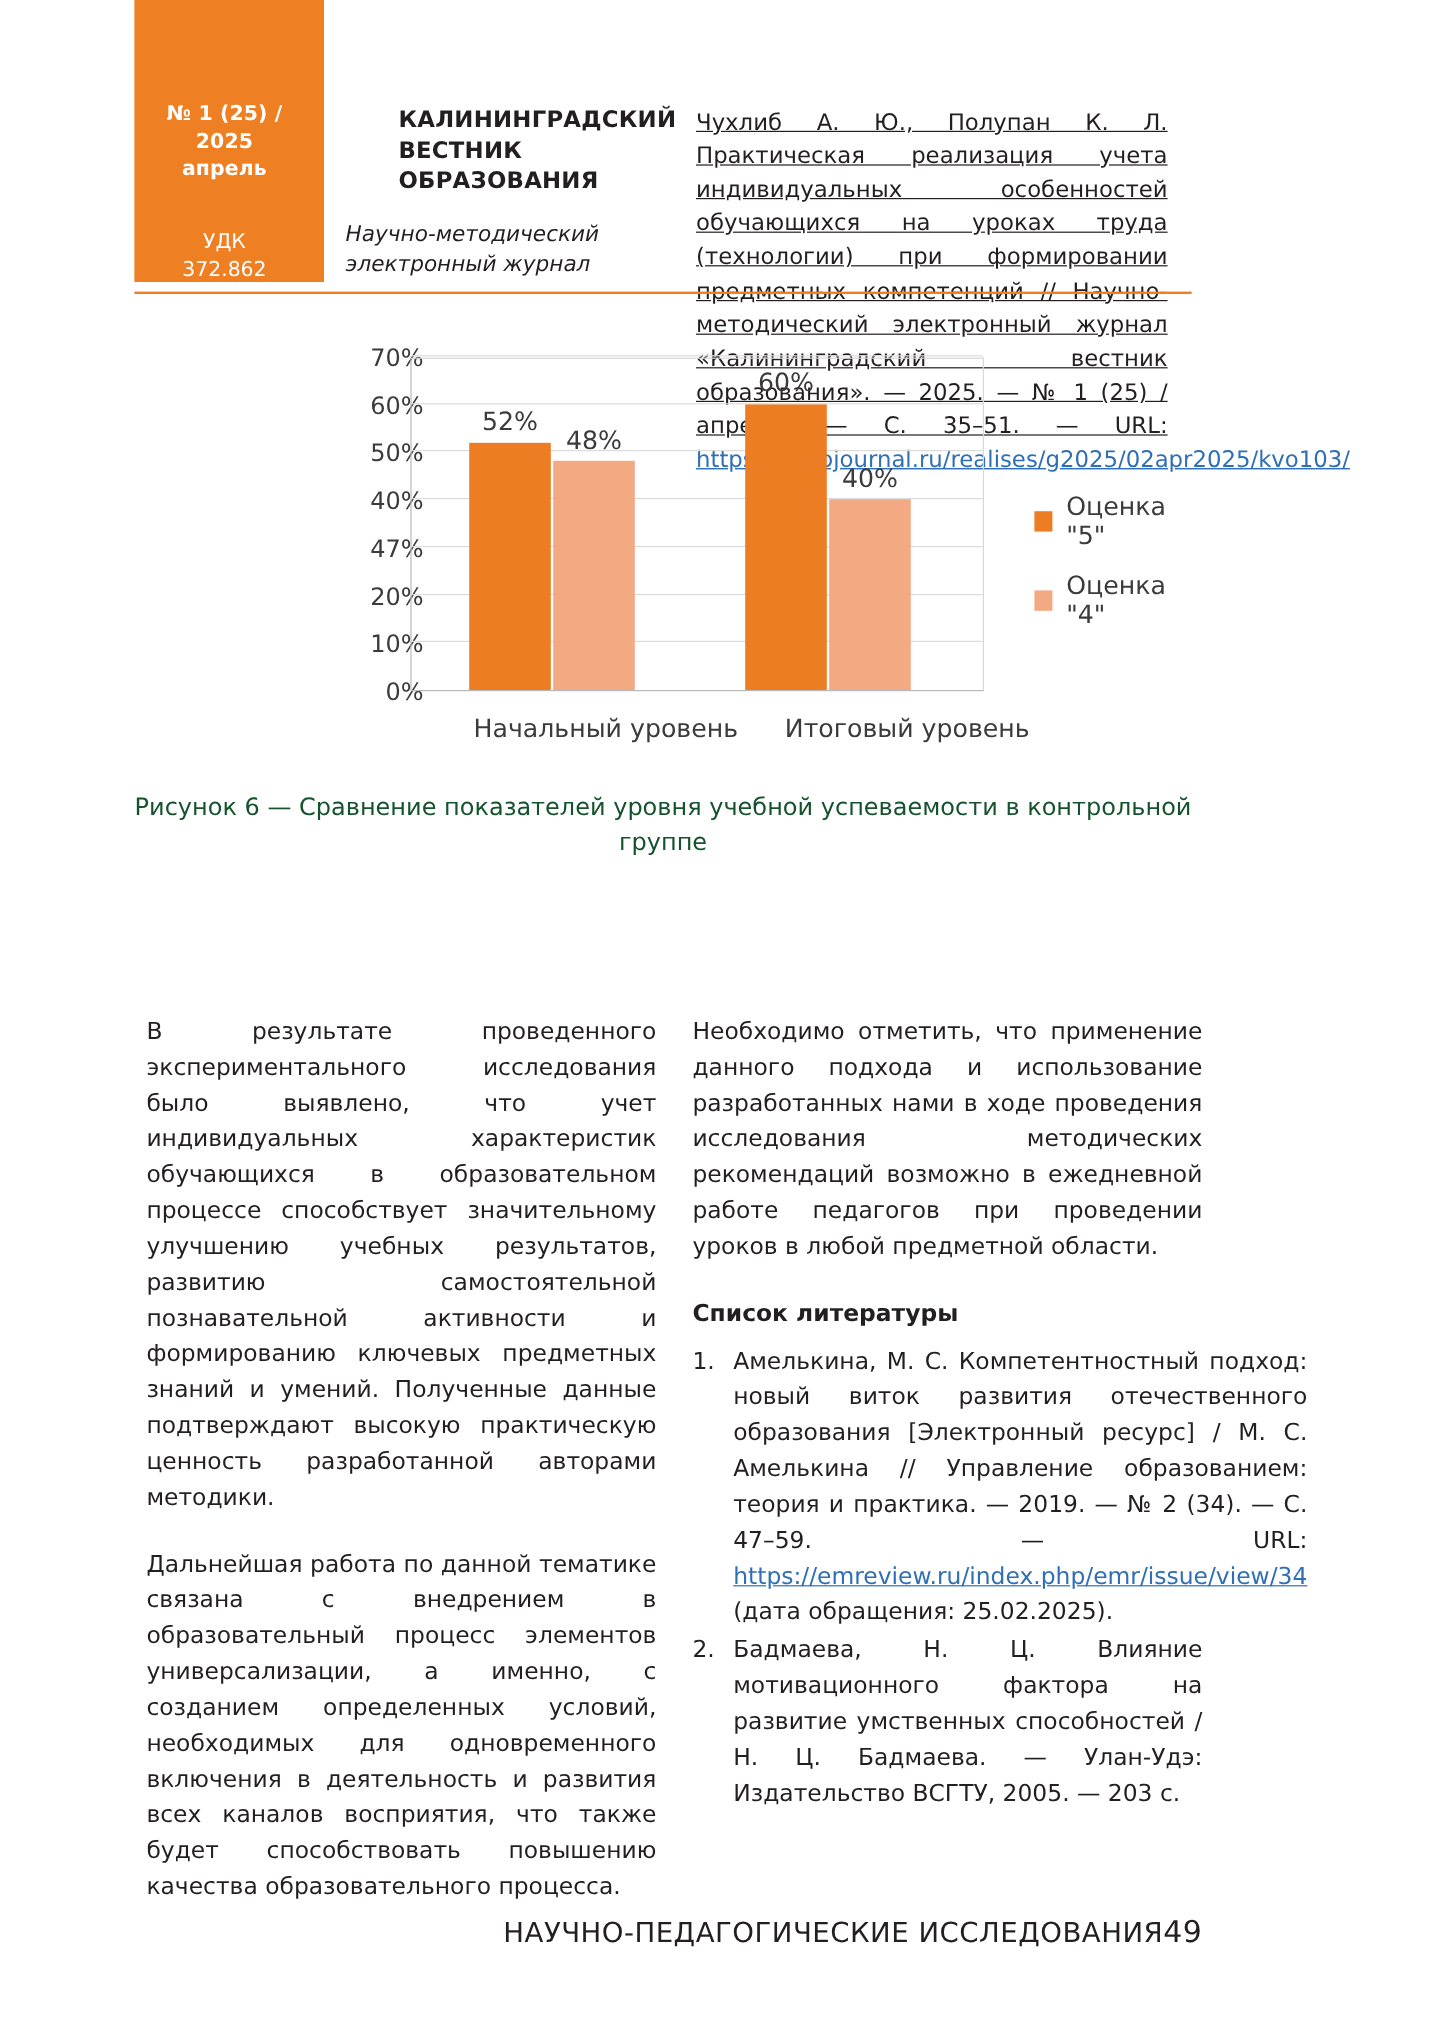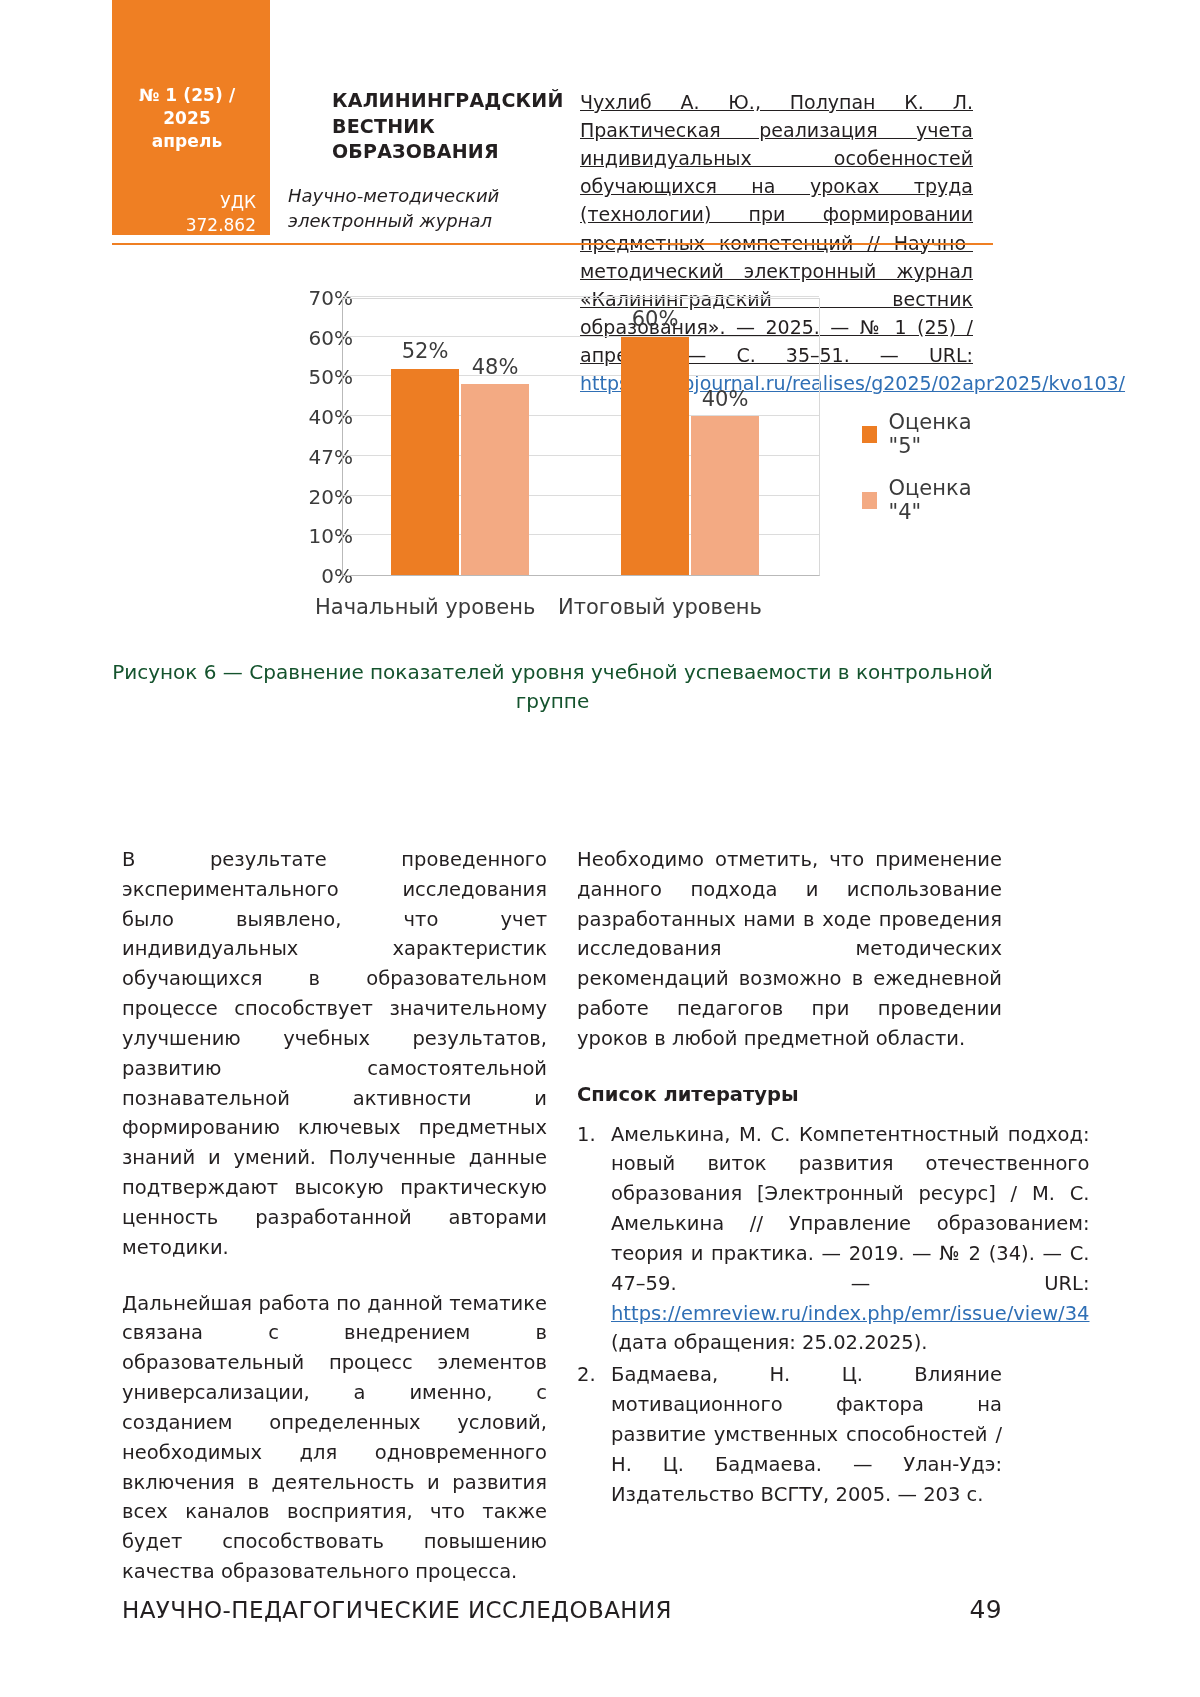--- a/index.html
+++ b/index.html
@@ -39,21 +39,20 @@
   .badge-issue {
     font-size: 17px;
     font-weight: bold;
     line-height: 1.35;
     letter-spacing: 0.1px;
   }
   .badge-udk {
     margin-top: 38px;
     font-size: 17px;
     line-height: 1.35;
-    text-align: right;
   }
   .header-title {
     position: absolute;
     left: 288px;
     top: 88px;
     width: 260px;
   }
   .header-title .line1 {
     font-size: 19px;
     font-weight: bold;
@@ -154,21 +153,21 @@
     left: -16px;
     text-align: center;
     font-size: 21px;
     color: #3b3b3b;
   }
   .xlabel {
     position: absolute;
     top: 296px;
     font-size: 21px;
     color: #3b3b3b;
-    text-align: left;
+    text-align: right;
   }
   .legend {
     position: absolute;
     left: 670px;
     top: 120px;
     font-size: 21px;
     color: #3b3b3b;
   }
   .legend-row {
     display: flex;
@@ -234,21 +233,21 @@
     text-decoration: underline;
   }
 
   
   .footer {
     position: absolute;
     left: 122px;
     top: 1595px;
     width: 880px;
     display: flex;
-    justify-content: space-between;
+    justify-content: flex-end;
     align-items: baseline;
     font-size: 23px;
     letter-spacing: 0.4px;
     color: #231f20;
   }
   .footer-page {
     font-size: 25px;
   }
 </style>
 </head>

